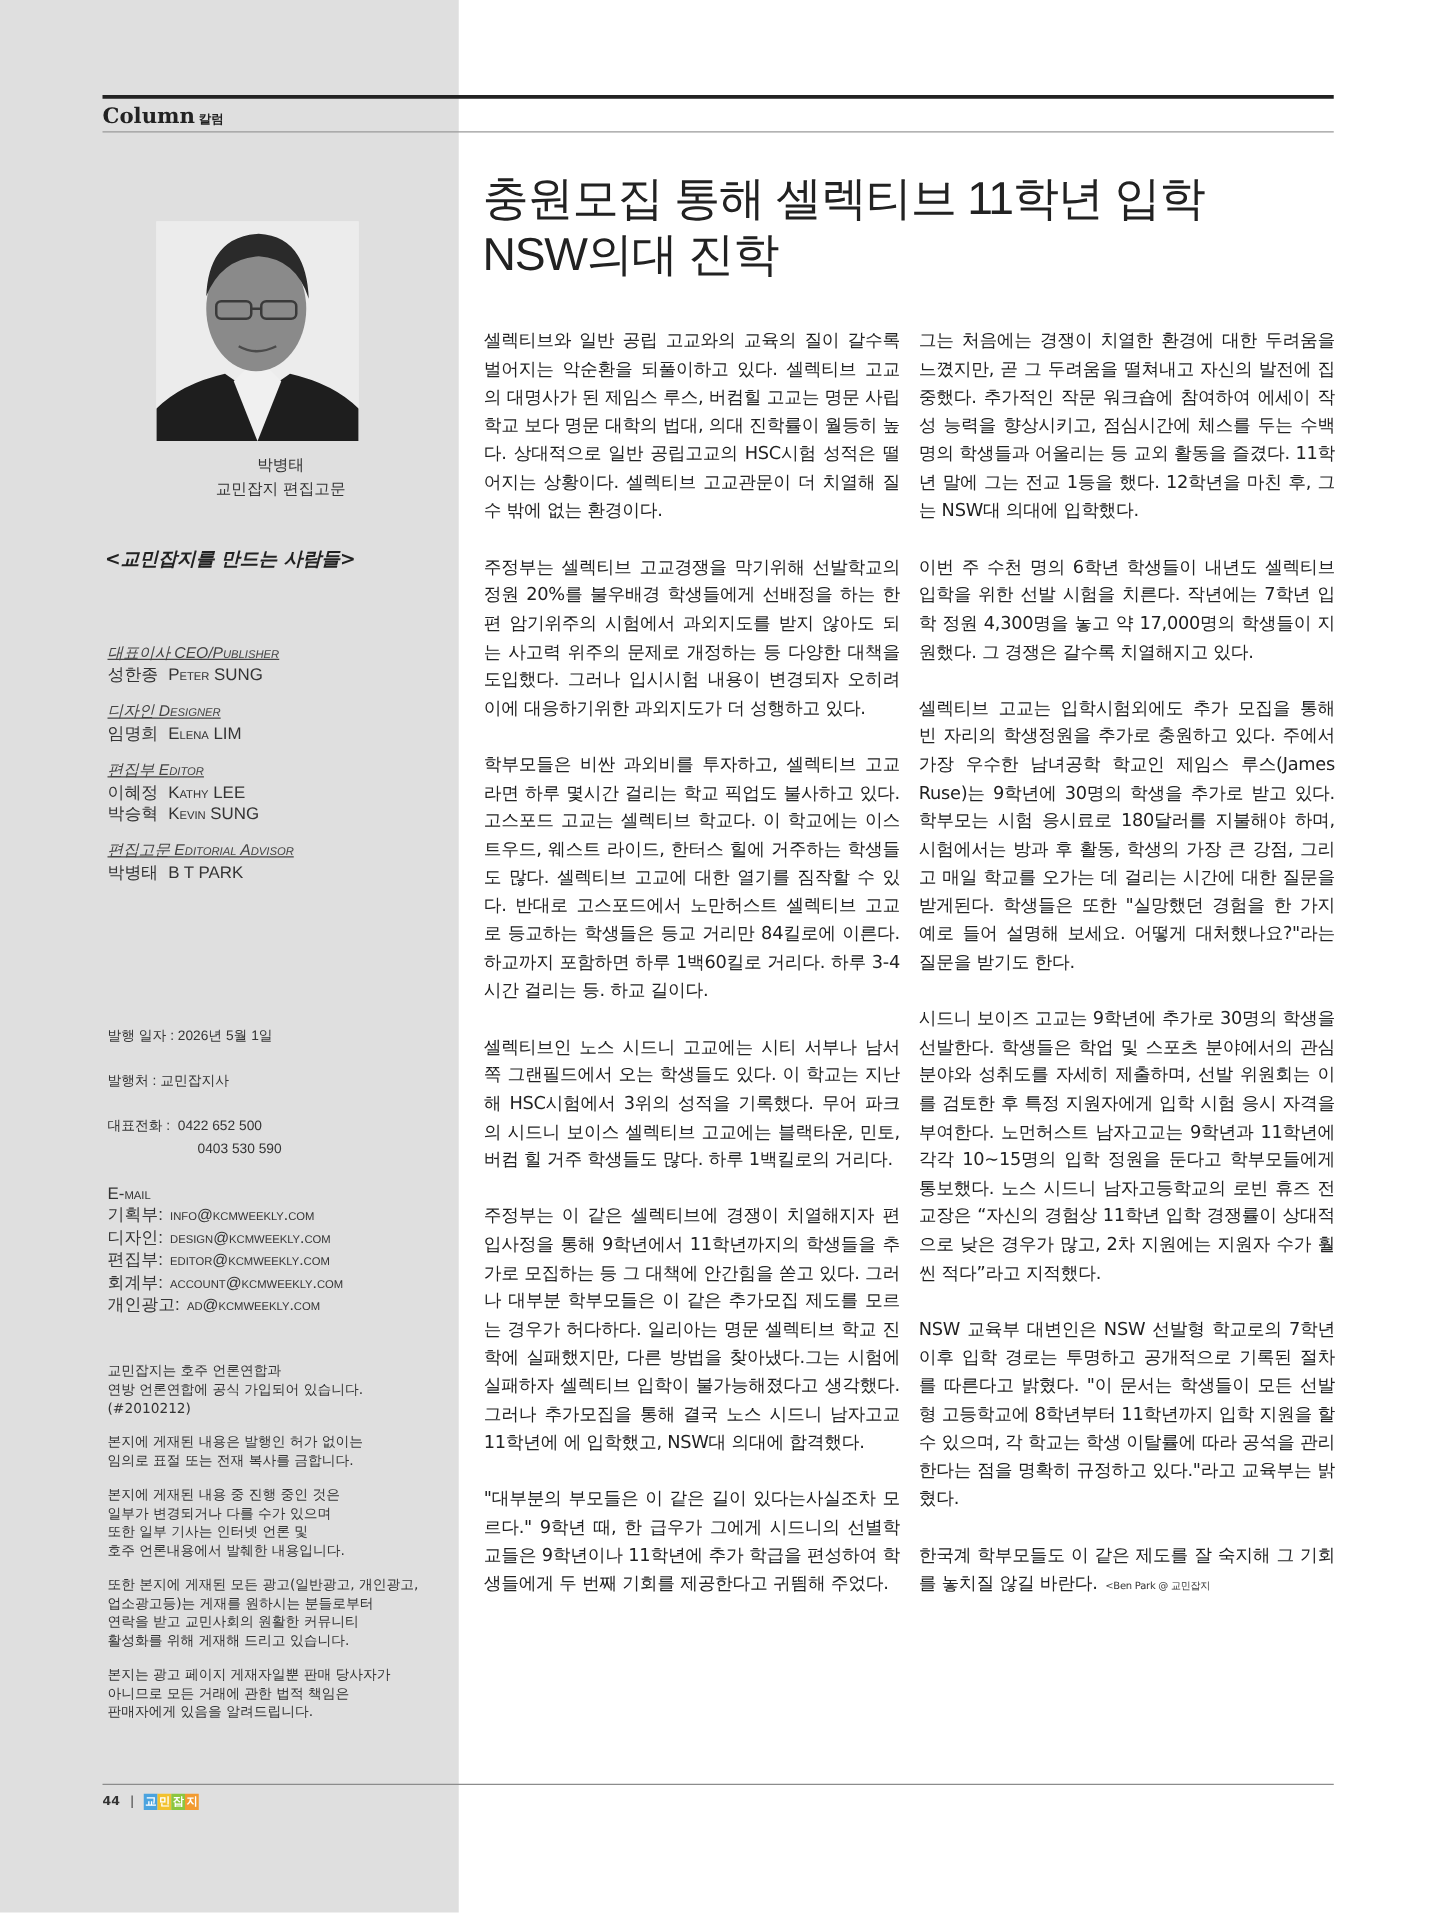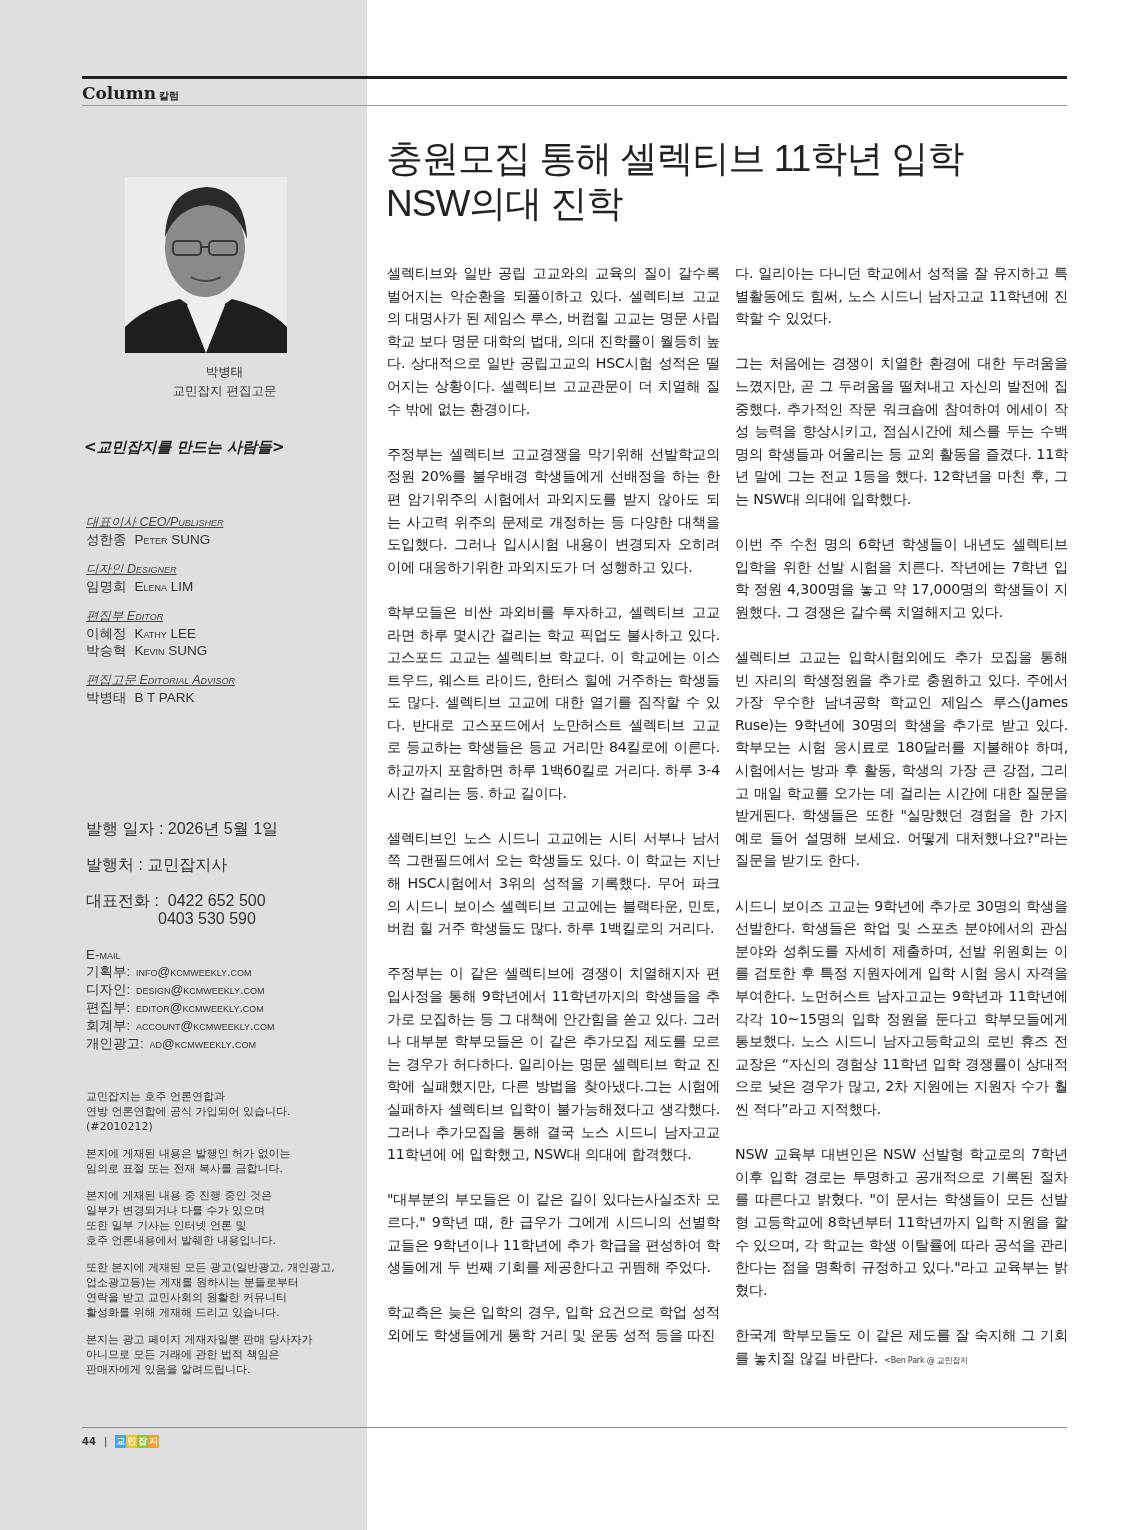--- a/index.html
+++ b/index.html
@@ -21,21 +21,21 @@
 
   .staff-heading { position:absolute; left:84px; top:438px; font-size:15px; font-weight:bold; font-style:italic; color:#222; }
 
   .masthead { position:absolute; left:86px; top:514px; width:280px; font-family:"Liberation Sans", sans-serif; font-size:13.5px; color:#333; }
   .mh-group { margin-bottom:13px; }
   .mh-role { font-style:italic; text-decoration:underline; color:#444; font-size:12.5px; line-height:17px; font-variant:small-caps; }
   .mh-line { line-height:17px; }
   .mh-line .en { font-variant:small-caps; margin-left:8px; }
   .mh-admin { font-variant:small-caps; line-height:17px; font-size:12.5px; }
 
-  .meta { position:absolute; left:86px; width:280px; font-family:"Liberation Sans", sans-serif; font-size:16px; color:#333; line-height:18px; }
+  .meta { position:absolute; left:86px; width:280px; font-family:"Liberation Sans", sans-serif; font-size:11px; color:#333; line-height:18px; }
   .meta .indent { padding-left:72px; }
   .email-block { position:absolute; left:86px; top:946px; width:280px; font-family:"Liberation Sans", sans-serif; font-size:13.5px; color:#333; line-height:17px; }
   .email-block .addr { font-variant:small-caps; font-size:12.5px; margin-left:2px; }
 
   .notice { position:absolute; left:86px; width:282px; font-size:11px; line-height:15px; color:#333; }
   .notice p { margin:0 0 12px 0; }
 
   .footer { position:absolute; left:82px; top:1435px; font-size:10px; font-weight:bold; color:#333; display:flex; align-items:center; gap:8px; }
   .logo { display:inline-flex; font-size:9px; font-weight:bold; }
   .logo span { padding:0 1px; color:#fff; }
@@ -151,24 +151,22 @@
   <div>NSW의대 진학</div>
 </div>
 
 <div class="col col1">
   <p>셀렉티브와 일반 공립 고교와의 교육의 질이 갈수록 벌어지는 악순환을 되풀이하고 있다. 셀렉티브 고교의 대명사가 된 제임스 루스, 버컴힐 고교는 명문 사립학교 보다 명문 대학의 법대, 의대 진학률이 월등히 높다. 상대적으로 일반 공립고교의 HSC시험 성적은 떨어지는 상황이다. 셀렉티브 고교관문이 더 치열해 질 수 밖에 없는 환경이다.</p>
   <p>주정부는 셀렉티브 고교경쟁을 막기위해 선발학교의 정원 20%를 불우배경 학생들에게 선배정을 하는 한편 암기위주의 시험에서 과외지도를 받지 않아도 되는 사고력 위주의 문제로 개정하는 등 다양한 대책을 도입했다. 그러나 입시시험 내용이 변경되자 오히려 이에 대응하기위한 과외지도가 더 성행하고 있다.</p>
   <p>학부모들은 비싼 과외비를 투자하고, 셀렉티브 고교라면 하루 몇시간 걸리는 학교 픽업도 불사하고 있다. 고스포드 고교는 셀렉티브 학교다. 이 학교에는 이스트우드, 웨스트 라이드, 한터스 힐에 거주하는 학생들도 많다. 셀렉티브 고교에 대한 열기를 짐작할 수 있다. 반대로 고스포드에서 노만허스트 셀렉티브 고교로 등교하는 학생들은 등교 거리만 84킬로에 이른다. 하교까지 포함하면 하루 1백60킬로 거리다. 하루 3-4시간 걸리는 등. 하교 길이다.</p>
   <p>셀렉티브인 노스 시드니 고교에는 시티 서부나 남서쪽 그랜필드에서 오는 학생들도 있다. 이 학교는 지난해 HSC시험에서 3위의 성적을 기록했다. 무어 파크의 시드니 보이스 셀렉티브 고교에는 블랙타운, 민토, 버컴 힐 거주 학생들도 많다. 하루 1백킬로의 거리다.</p>
   <p>주정부는 이 같은 셀렉티브에 경쟁이 치열해지자 편입사정을 통해 9학년에서 11학년까지의 학생들을 추가로 모집하는 등 그 대책에 안간힘을 쏟고 있다. 그러나 대부분 학부모들은 이 같은 추가모집 제도를 모르는 경우가 허다하다. 일리아는 명문 셀렉티브  학교 진학에 실패했지만, 다른 방법을 찾아냈다.그는 시험에 실패하자 셀렉티브   입학이 불가능해졌다고 생각했다. 그러나  추가모집을 통해 결국 노스 시드니 남자고교 11학년에 에 입학했고,  NSW대 의대에 합격했다.</p>
   <p>"대부분의 부모들은 이 같은 길이 있다는사실조차 모르다."   9학년 때, 한 급우가 그에게 시드니의 선별학교들은 9학년이나 11학년에 추가 학급을 편성하여 학생들에게 두 번째 기회를 제공한다고 귀띔해 주었다.</p>
-  <p>학교측은 늦은 입학의 경우, 입학 요건으로 학업 성적 외에도 학생들에게 통학 거리 및 운동 성적 등을 따진</p>
 </div>
 
 <div class="col col2">
-  <p>다. 일리아는 다니던 학교에서 성적을 잘 유지하고 특별활동에도 힘써, 노스 시드니 남자고교 11학년에 진학할 수 있었다.</p>
   <p>그는 처음에는 경쟁이 치열한 환경에 대한 두려움을 느꼈지만, 곧 그 두려움을 떨쳐내고 자신의 발전에 집중했다. 추가적인 작문 워크숍에 참여하여 에세이 작성 능력을 향상시키고, 점심시간에 체스를 두는 수백명의 학생들과 어울리는 등 교외 활동을 즐겼다. 11학년 말에 그는 전교 1등을 했다. 12학년을 마친 후, 그는 NSW대 의대에 입학했다.</p>
   <p>이번 주 수천 명의 6학년 학생들이 내년도 셀렉티브 입학을 위한 선발 시험을 치른다.  작년에는 7학년 입학 정원 4,300명을 놓고 약 17,000명의 학생들이 지원했다. 그 경쟁은 갈수록 치열해지고 있다.</p>
   <p>셀렉티브 고교는 입학시험외에도 추가 모집을 통해 빈 자리의 학생정원을 추가로 충원하고 있다. 주에서 가장 우수한 남녀공학 학교인 제임스 루스(James Ruse)는 9학년에 30명의 학생을 추가로 받고 있다. 학부모는 시험 응시료로 180달러를 지불해야 하며, 시험에서는 방과 후 활동, 학생의 가장 큰 강점, 그리고 매일 학교를 오가는 데 걸리는 시간에 대한 질문을 받게된다. 학생들은 또한 "실망했던 경험을 한 가지 예로 들어 설명해 보세요. 어떻게 대처했나요?"라는 질문을 받기도 한다.</p>
   <p>시드니 보이즈 고교는 9학년에 추가로 30명의 학생을 선발한다. 학생들은 학업 및 스포츠 분야에서의 관심 분야와 성취도를 자세히 제출하며, 선발 위원회는 이를 검토한 후 특정 지원자에게 입학 시험 응시 자격을 부여한다. 노먼허스트 남자고교는 9학년과 11학년에 각각 10~15명의 입학 정원을 둔다고 학부모들에게 통보했다. 노스 시드니 남자고등학교의 로빈 휴즈 전 교장은  “자신의 경험상 11학년 입학 경쟁률이 상대적으로 낮은 경우가 많고, 2차 지원에는 지원자 수가 훨씬 적다”라고 지적했다.</p>
   <p>NSW 교육부 대변인은 NSW 선발형 학교로의 7학년 이후 입학 경로는 투명하고 공개적으로 기록된 절차를 따른다고 밝혔다. "이 문서는 학생들이 모든 선발형 고등학교에 8학년부터 11학년까지 입학 지원을 할 수 있으며, 각 학교는 학생 이탈률에 따라 공석을 관리한다는 점을 명확히 규정하고 있다."라고 교육부는 밝혔다.</p>
   <p><span>한국계 학부모들도 이 같은 제도를 잘 숙지해 그 기회를 놓치질 않길 바란다.</span><span class="byline">&lt;Ben Park @ 교민잡지</span></p>
 </div>
 
 </body></html>

